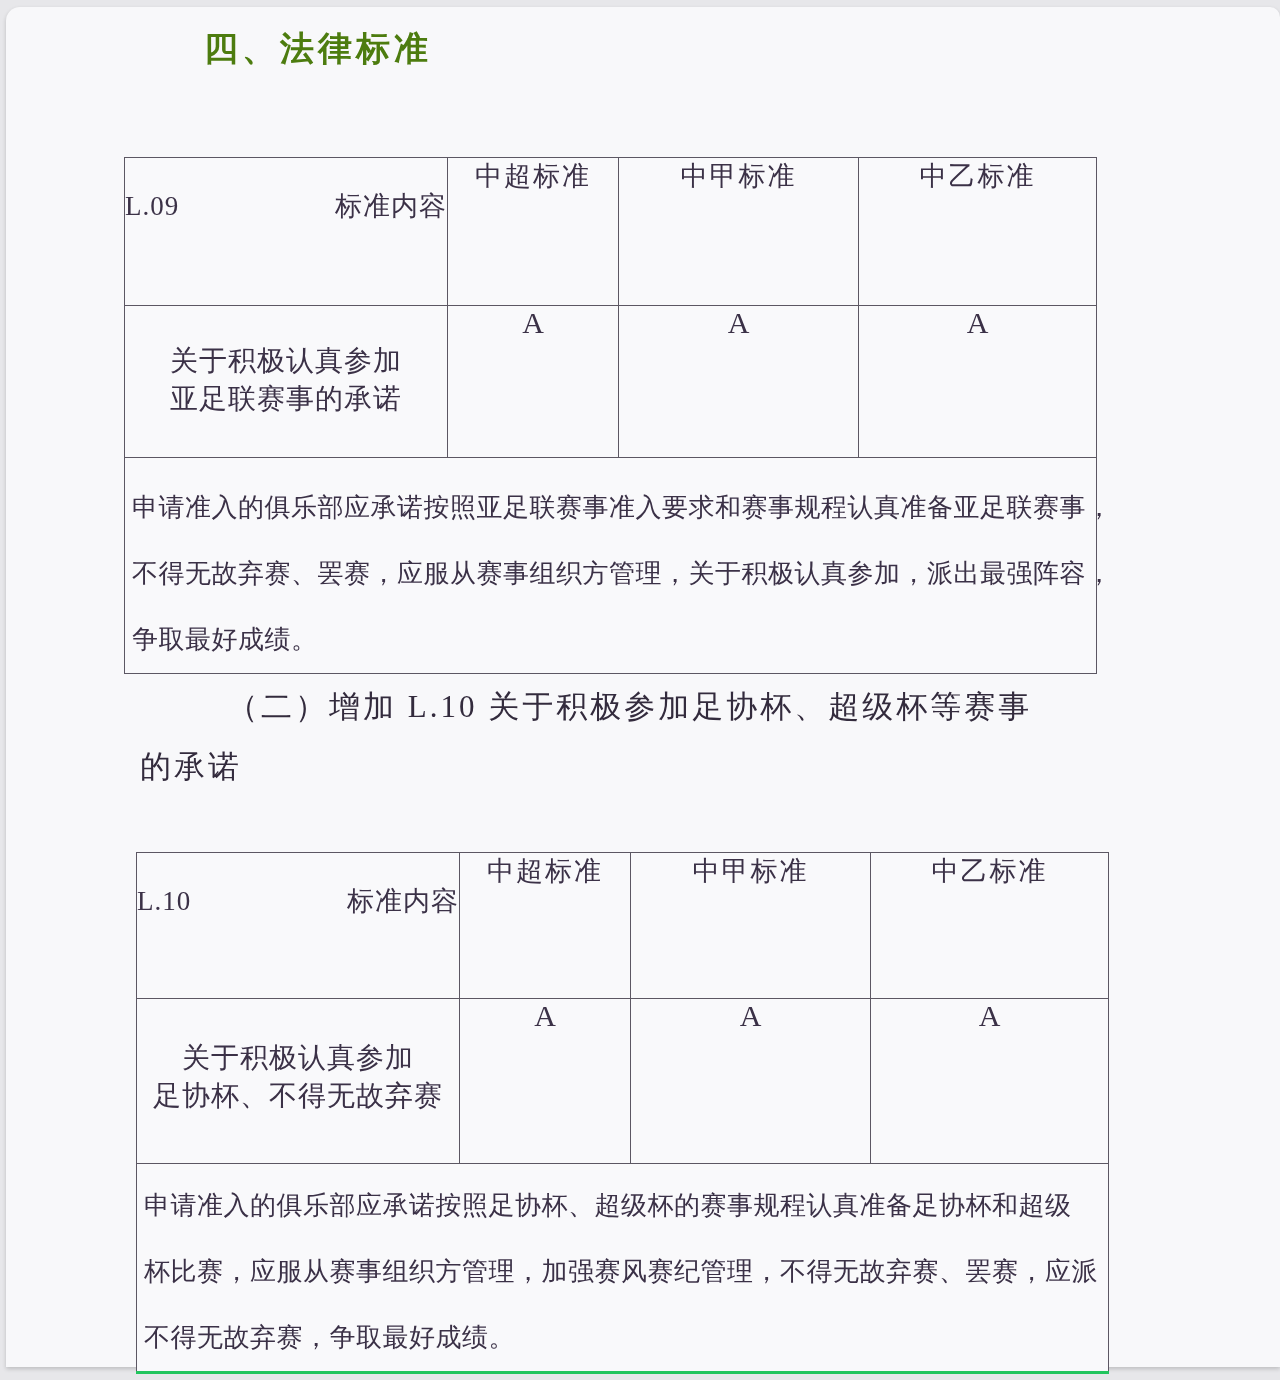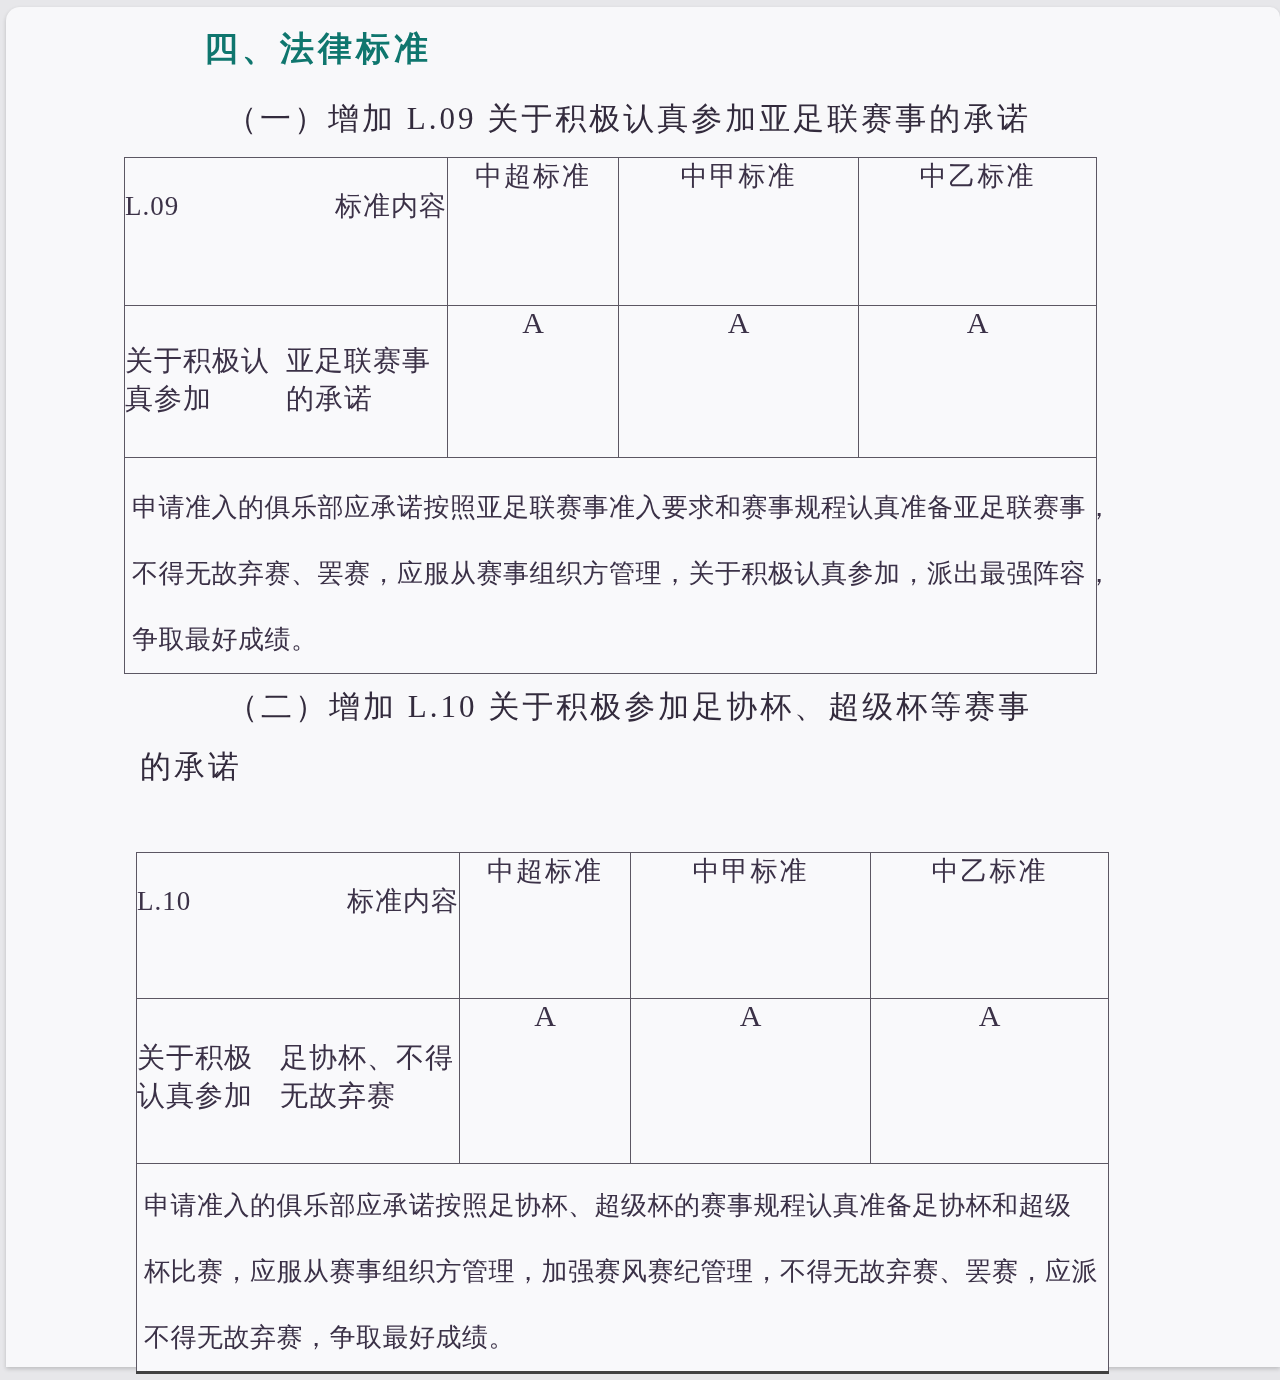--- a/index.html
+++ b/index.html
@@ -15,21 +15,21 @@
     left:6px; top:7px; right:0; bottom:13px;
     background:#f8f8fa;
     border-radius:14px 10px 0 0;
     box-shadow:0 2px 4px rgba(0,0,0,0.18);
   }
   .layer{position:absolute;left:0;top:0;width:1280px;height:1380px;}
   .section-title{
     position:absolute;left:204px;top:26px;
     font-family:"Liberation Sans","DejaVu Sans",sans-serif;
     font-weight:bold;font-size:34px;letter-spacing:4px;
-    color:#0f766e;
+    color:#4d7c0f;
   }
   .sub-title{
     position:absolute;
     font-size:31px;letter-spacing:3px;font-weight:500;
     color:#332b3d;white-space:nowrap;
   }
   .sub1{left:226px;top:98px;}
   .sub2a{left:227px;top:686px;}
   .sub2b{left:140px;top:746px;}
 
@@ -41,39 +41,39 @@
     color:#3b3147;
   }
   table.t1{left:124px;top:157px;}
   table.t2{left:136px;top:852px;}
   table.std td{
     border:1px solid #5c5763;
     padding:0;
     vertical-align:top;
     background:#f9f9fb;
   }
-  table.t2 tr.note-row td{border-bottom:3px solid #404040;}
+  table.t2 tr.note-row td{border-bottom:3px solid #22c55e;}
 
   .hdr-code-cell{text-align:center;}
   .code-wrap{
     display:flex;flex-direction:row;justify-content:space-between;
     align-items:center;height:100%;box-sizing:border-box;
   }
   .t1 .code-wrap{padding:30px 0 20px 0;}
   .t2 .code-wrap{padding:30px 0 20px 0;gap:41px;}
   .code-line{font-size:27px;letter-spacing:1px;}
   .hdr-col{
     display:flex;align-items:flex-end;justify-content:center;
     height:100%;box-sizing:border-box;font-size:27px;letter-spacing:2px;
   }
   .t1 .hdr-col{padding-bottom:34px;}
   .t2 .hdr-col{padding-bottom:31px;}
 
   .crit-wrap{
-    display:flex;justify-content:space-between;
+    display:flex;flex-direction:column;justify-content:space-between;
     align-items:center;height:100%;box-sizing:border-box;
     font-size:28px;letter-spacing:1px;
   }
   .t1 .crit-wrap{padding:36px 0 12px 0;}
   .t2 .crit-wrap{padding:40px 0 18px 0;}
   .grade-wrap{
     display:flex;align-items:flex-end;justify-content:center;
     height:100%;box-sizing:border-box;font-size:30px;
   }
   .t1 .grade-wrap{padding-bottom:12px;}
@@ -98,21 +98,20 @@
 </style>
 </head>
 <body>
 
 <div class="sheet"></div>
 
 <div class="layer">
 
   <div class="section-title">四、法律标准</div>
 
-  <div class="sub-title sub1">（一）增加 L.09 关于积极认真参加亚足联赛事的承诺</div>
 
   <table class="std t1">
     <colgroup>
       <col style="width:323px">
         <col style="width:171px">
         <col style="width:240px">
         <col style="width:238px">
     </colgroup>
     <tbody>
         <tr class="hdr-row">

